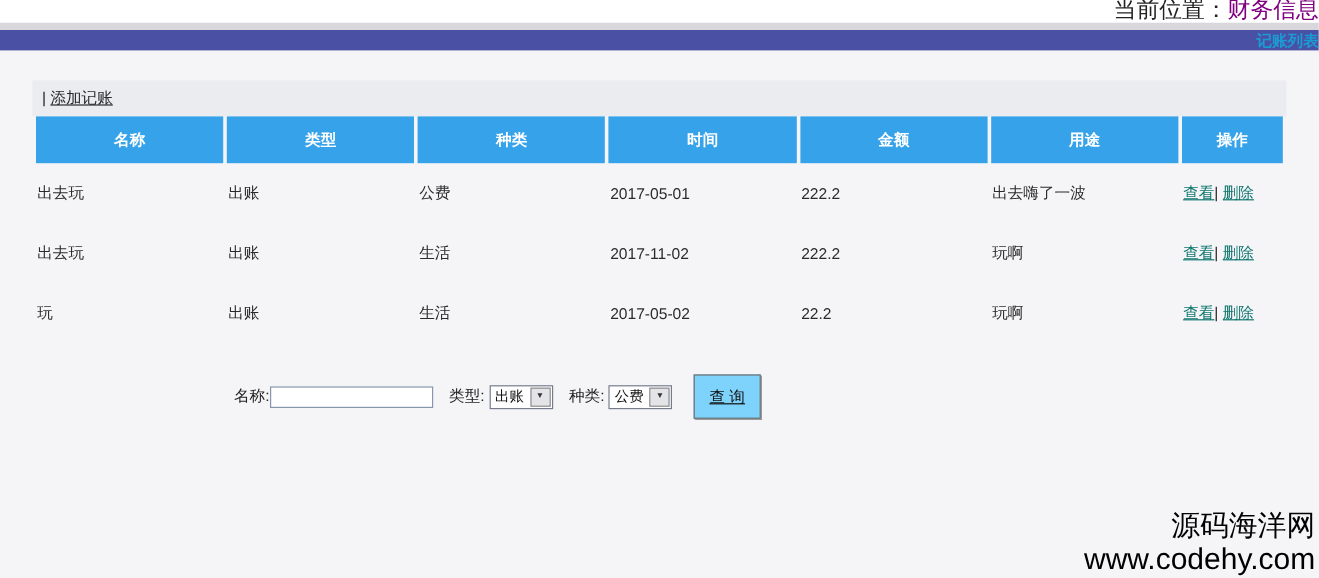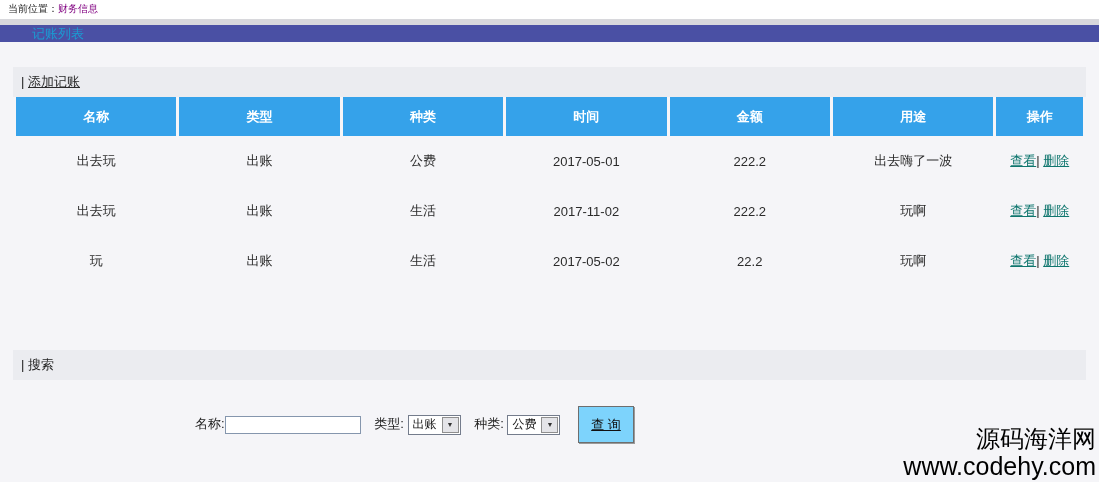--- a/index.html
+++ b/index.html
@@ -10,43 +10,43 @@
     overflow: hidden;
     font-family: "Liberation Sans", "DejaVu Sans", sans-serif;
     background: #f5f5f8;
   }
   .page { position: relative; width: 1099px; height: 482px; }
 
   
   .breadcrumb-bar {
     height: 19px;
     background: #ffffff;
-    font-size: 10px;
+    font-size: 19px;
     color: #222;
     padding-left: 8px;
     line-height: 18px;
     white-space: nowrap;
+    text-align: right;
   }
   .breadcrumb-link { color: #800080; text-decoration: none; cursor: pointer; }
 
   .gray-strip { height: 6px; background: #d8d8dc; }
 
   
   .title-bar {
     height: 17px;
     background: #4a50a4;
-    text-align: left;
+    text-align: right;
     line-height: 17px;
     font-size: 13px;
-    font-weight: normal;
+    font-weight: bold;
     color: #1b9bd2;
-    padding-left: 32px;
-  }
-
-  .content { padding: 0 13px; }
+  }
+
+  .content { padding: 0 27px; }
 
   .section-bar {
     background: #ebecf0;
     height: 30px;
     line-height: 30px;
     font-size: 13px;
     color: #222;
     padding-left: 8px;
     box-sizing: border-box;
   }
@@ -66,21 +66,20 @@
   table.records th {
     background: #35a2ea;
     color: #ffffff;
     font-weight: bold;
     height: 37px;
     text-align: center;
     font-size: 13px;
   }
   table.records td {
     height: 48px;
-    text-align: center;
     color: #2b2b2b;
     vertical-align: middle;
   }
   table.records th:nth-child(-n+6), table.records td:nth-child(-n+6) { width: 15.1%; }
   table.records th:nth-child(7), table.records td:nth-child(7) { width: auto; }
   .row-link { color: #0f766e; text-decoration: underline; cursor: pointer; }
   .link-sep { color: #2b2b2b; }
 
   
   .search-form {
@@ -211,23 +210,20 @@
             <td>出账</td>
             <td>生活</td>
             <td>2017-05-02</td>
             <td>22.2</td>
             <td>玩啊</td>
             <td><a class="row-link">查看</a><span class="link-sep">| </span><a class="row-link">删除</a></td>
           </tr>
         </tbody>
     </table>
 
-    <div class="section-bar search-bar">
-      <span class="section-marker">| </span><span>搜索</span>
-    </div>
 
     <div class="search-form">
       <span>名称:</span><input class="name-input" type="text" value="" style="">
       <span class="lbl">类型:</span>
       <span class="fake-select">
         <span class="val">出账</span>
         <span class="arrow-btn">▼</span>
       </span>
       <span class="lbl">种类:</span>
       <span class="fake-select">

